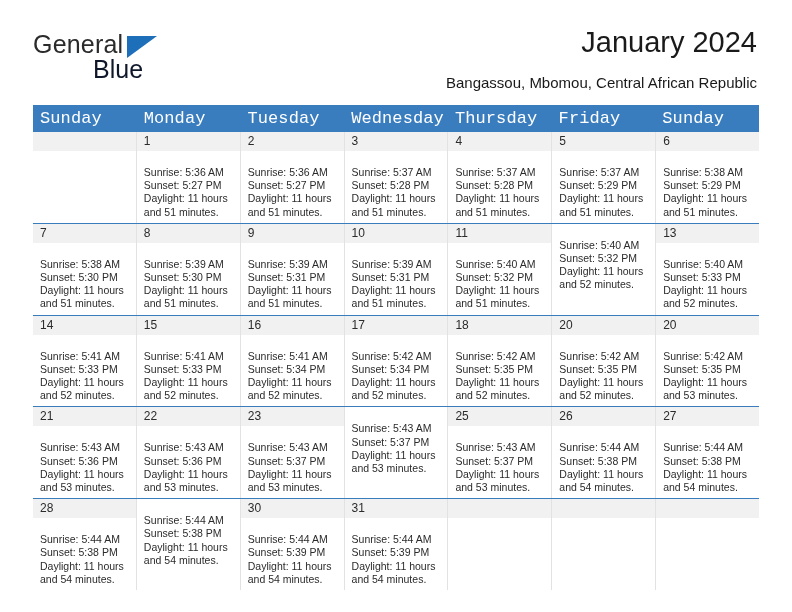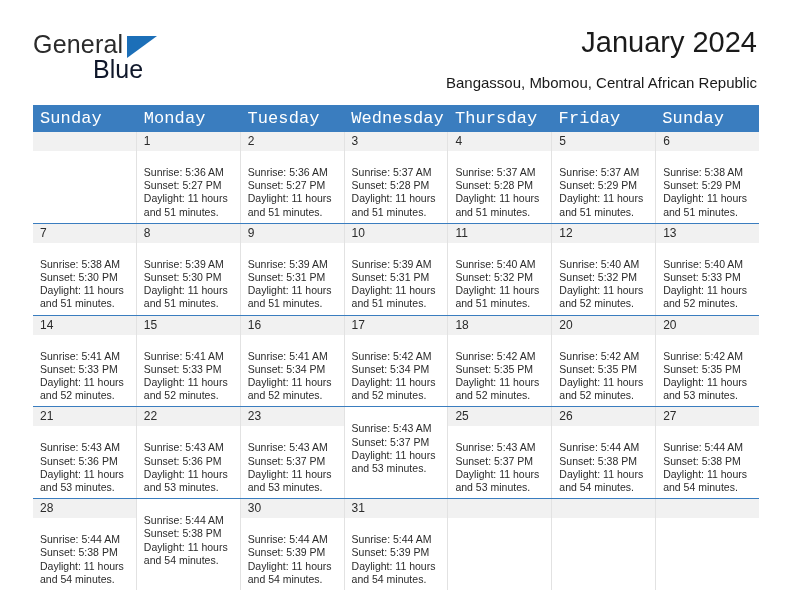--- a/index.html
+++ b/index.html
@@ -269,21 +269,20 @@
           <div class="cell">
             <div class="cell-num">11</div>
             <div class="cell-body">
               <div class="cell-line">Sunrise: 5:40 AM</div>
               <div class="cell-line">Sunset: 5:32 PM</div>
               <div class="cell-line">Daylight: 11 hours</div>
               <div class="cell-line">and 51 minutes.</div>
             </div>
           </div>
           <div class="cell">
-            <div class="cell-num">12</div>
             <div class="cell-body">
               <div class="cell-line">Sunrise: 5:40 AM</div>
               <div class="cell-line">Sunset: 5:32 PM</div>
               <div class="cell-line">Daylight: 11 hours</div>
               <div class="cell-line">and 52 minutes.</div>
             </div>
           </div>
           <div class="cell">
             <div class="cell-num">13</div>
             <div class="cell-body">

